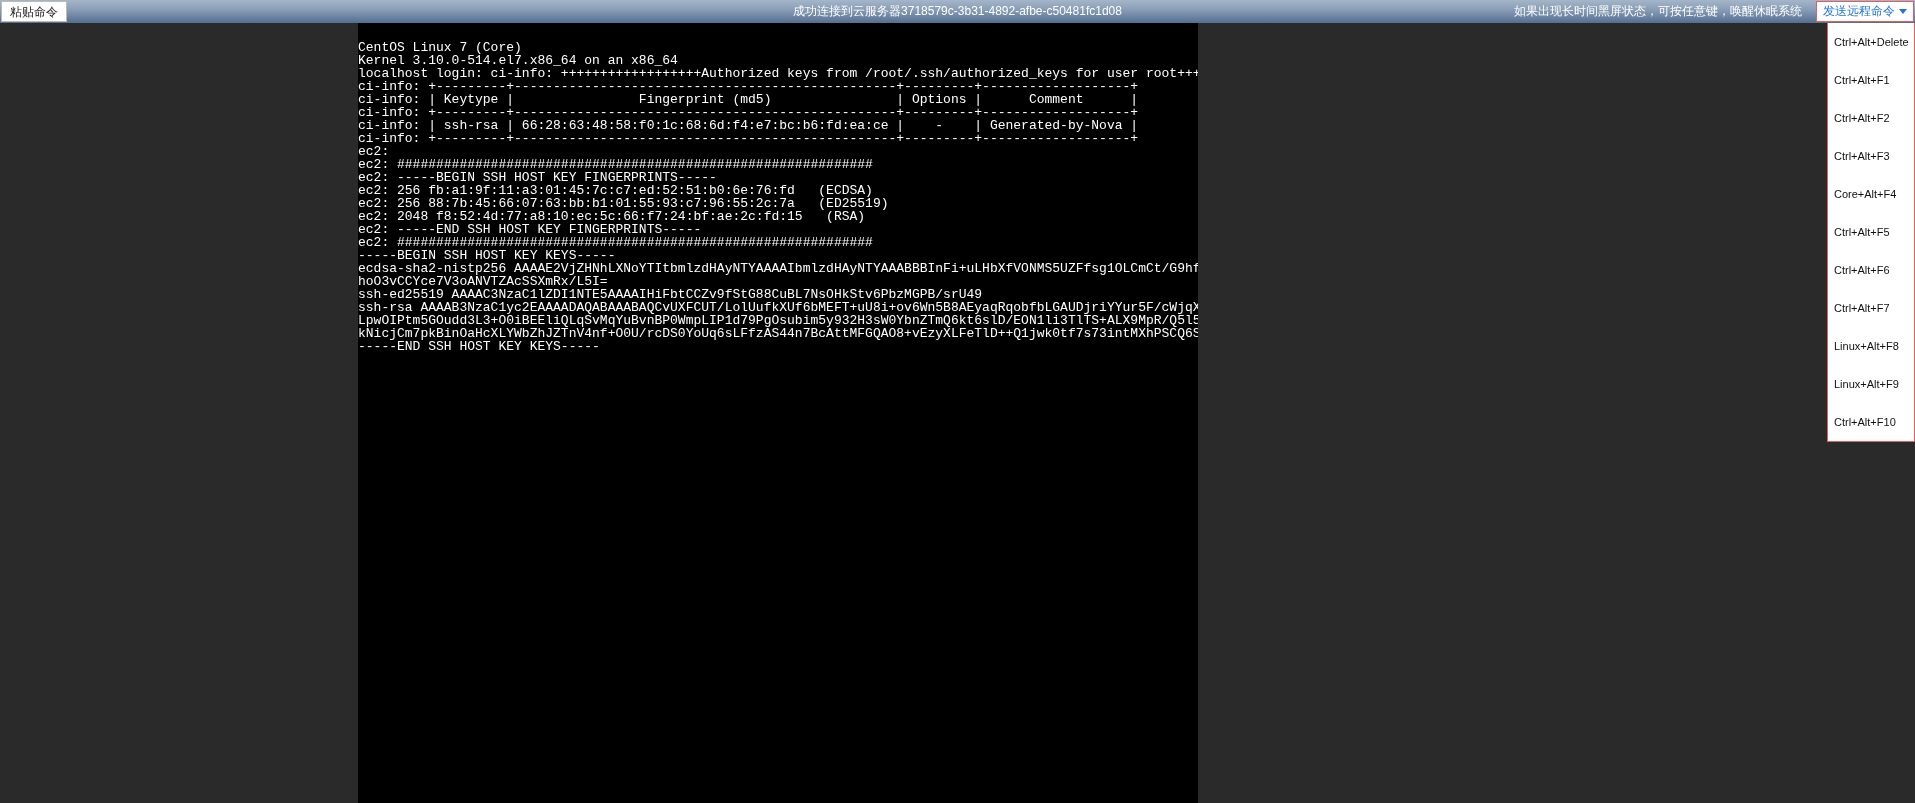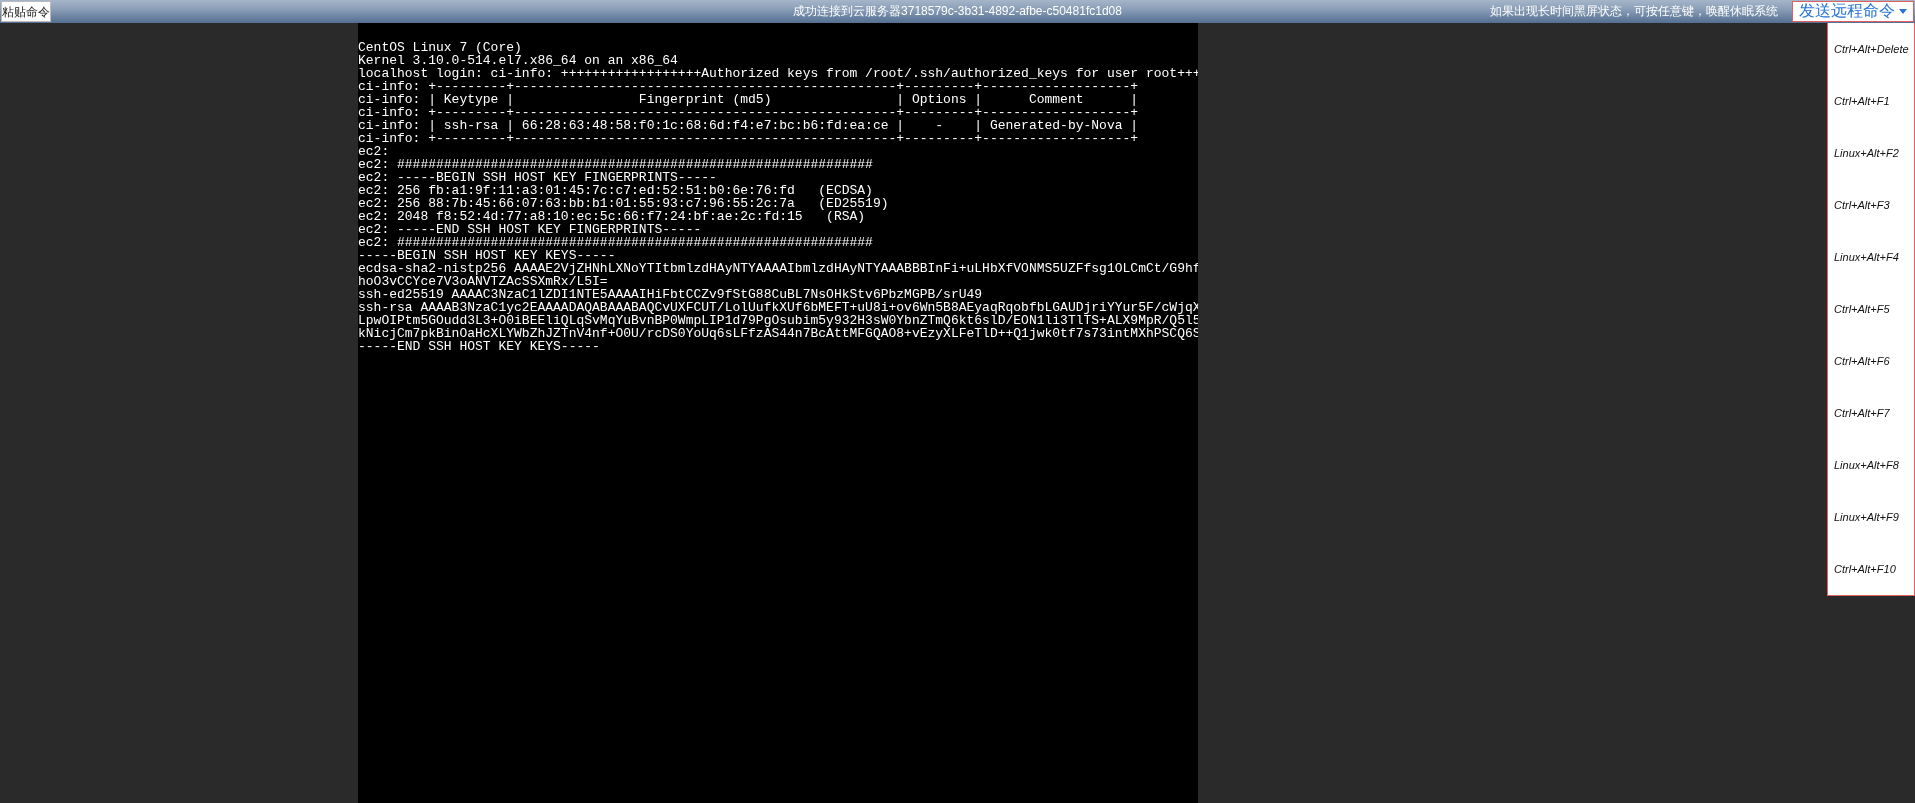--- a/index.html
+++ b/index.html
@@ -16,21 +16,21 @@
     align-items: center;
     background: linear-gradient(to bottom, #a5b6c9 0%, #8a9eb7 40%, #546f92 100%);
     color: #fff;
     font-size: 12px;
     position: relative;
   }
   .paste-btn {
     background: #fff;
     color: #222;
     border: 1px solid #bbb;
-    padding: 2px 0;
+    padding: 2px 8px;
     font-size: 12px;
     height: 21px;
     margin-left: 1px;
     cursor: pointer;
     font-family: inherit;
   }
   .connect-status {
     position: absolute;
     left: 50%;
     transform: translateX(-50%);
@@ -42,21 +42,21 @@
     color: #fff;
     white-space: nowrap;
     margin-right: 14px;
   }
   .spacer { flex: 1; }
   .remote-cmd-btn {
     background: #fff;
     color: #2474d8;
     border: 1px solid #e06060;
     padding: 2px 6px;
-    font-size: 16px;
+    font-size: 12px;
     height: 21px;
     margin-right: 1px;
     cursor: pointer;
     display: flex;
     align-items: center;
     gap: 4px;
     font-family: inherit;
   }
   .caret-down {
     display: inline-block;
@@ -71,24 +71,23 @@
     right: 0;
     width: 88px;
     background: #fff;
     border: 1px solid #e06060;
     border-top: none;
     z-index: 10;
   }
   .dropdown-item {
     font-size: 11px;
     color: #111;
-    padding: 20px 6px;
+    padding: 13px 6px;
     cursor: pointer;
     white-space: nowrap;
-    font-style: italic;
   }
   .terminal-area {
     position: absolute;
     top: 23px;
     left: 358px;
     width: 840px;
     height: 780px;
     background: #000;
     color: #fff;
     font-family: "Consolas","Courier New",monospace;
@@ -108,23 +107,23 @@
   <div class="connect-status">成功连接到云服务器3718579c-3b31-4892-afbe-c50481fc1d08</div>
   <div class="spacer"></div>
   <div class="tip-text">如果出现长时间黑屏状态，可按任意键，唤醒休眠系统</div>
   <button class="remote-cmd-btn">
     <span>发送远程命令</span>
     <span class="caret-down"></span>
   </button>
   <div class="dropdown-menu">
     <div class="dropdown-item">Ctrl+Alt+Delete</div>
     <div class="dropdown-item">Ctrl+Alt+F1</div>
-    <div class="dropdown-item">Linux+Alt+F2</div>
+    <div class="dropdown-item">Ctrl+Alt+F2</div>
     <div class="dropdown-item">Ctrl+Alt+F3</div>
-    <div class="dropdown-item">Linux+Alt+F4</div>
+    <div class="dropdown-item">Core+Alt+F4</div>
     <div class="dropdown-item">Ctrl+Alt+F5</div>
     <div class="dropdown-item">Ctrl+Alt+F6</div>
     <div class="dropdown-item">Ctrl+Alt+F7</div>
     <div class="dropdown-item">Linux+Alt+F8</div>
     <div class="dropdown-item">Linux+Alt+F9</div>
     <div class="dropdown-item">Ctrl+Alt+F10</div>
   </div>
 </div>
 
 <div class="terminal-area" id="terminal"><div class="terminal-line">CentOS Linux 7 (Core)</div><div class="terminal-line">Kernel 3.10.0-514.el7.x86_64 on an x86_64</div><div class="terminal-line"></div><div class="terminal-line">localhost login: ci-info: ++++++++++++++++++Authorized keys from /root/.ssh/authorized_keys for user root+++++++++++++++</div><div class="terminal-line">ci-info: +---------+-------------------------------------------------+---------+-------------------+</div><div class="terminal-line">ci-info: | Keytype |                Fingerprint (md5)                | Options |      Comment      |</div><div class="terminal-line">ci-info: +---------+-------------------------------------------------+---------+-------------------+</div><div class="terminal-line">ci-info: | ssh-rsa | 66:28:63:48:58:f0:1c:68:6d:f4:e7:bc:b6:fd:ea:ce |    -    | Generated-by-Nova |</div><div class="terminal-line">ci-info: +---------+-------------------------------------------------+---------+-------------------+</div><div class="terminal-line">ec2:</div><div class="terminal-line">ec2: #############################################################</div><div class="terminal-line">ec2: -----BEGIN SSH HOST KEY FINGERPRINTS-----</div><div class="terminal-line">ec2: 256 fb:a1:9f:11:a3:01:45:7c:c7:ed:52:51:b0:6e:76:fd   (ECDSA)</div><div class="terminal-line">ec2: 256 88:7b:45:66:07:63:bb:b1:01:55:93:c7:96:55:2c:7a   (ED25519)</div><div class="terminal-line">ec2: 2048 f8:52:4d:77:a8:10:ec:5c:66:f7:24:bf:ae:2c:fd:15   (RSA)</div><div class="terminal-line">ec2: -----END SSH HOST KEY FINGERPRINTS-----</div><div class="terminal-line">ec2: #############################################################</div><div class="terminal-line">-----BEGIN SSH HOST KEY KEYS-----</div><div class="terminal-line">ecdsa-sha2-nistp256 AAAAE2VjZHNhLXNoYTItbmlzdHAyNTYAAAAIbmlzdHAyNTYAAABBBInFi+uLHbXfVONMS5UZFfsg1OLCmCt/G9hfMm+m8cyPaTjbpx7VoE5y</div><div class="terminal-line">hoO3vCCYce7V3oANVTZAcSSXmRx/L5I=</div><div class="terminal-line">ssh-ed25519 AAAAC3NzaC1lZDI1NTE5AAAAIHiFbtCCZv9fStG88CuBL7NsOHkStv6PbzMGPB/srU49</div><div class="terminal-line">ssh-rsa AAAAB3NzaC1yc2EAAAADAQABAAABAQCvUXFCUT/LolUufkXUf6bMEFT+uU8i+ov6Wn5B8AEyaqRqobfbLGAUDjriYYur5F/cWjqXx5xsVbDfuyKVtcRBHKIM</div><div class="terminal-line">LpwOIPtm5GOudd3L3+O0iBEEliQLqSvMqYuBvnBP0WmpLIP1d79PgOsubim5y932H3sW0YbnZTmQ6kt6slD/EON1li3TlTS+ALX9MpR/Q5l5Ou3ksKOUUBIQUVrPArPP</div><div class="terminal-line">kNicjCm7pkBinOaHcXLYWbZhJZTnV4nf+O0U/rcDS0YoUq6sLFfzAS44n7BcAttMFGQAO8+vEzyXLFeTlD++Q1jwk0tf7s73intMXhPSCQ6ST09sAJVibTaDfcID</div><div class="terminal-line">-----END SSH HOST KEY KEYS-----</div></div>

